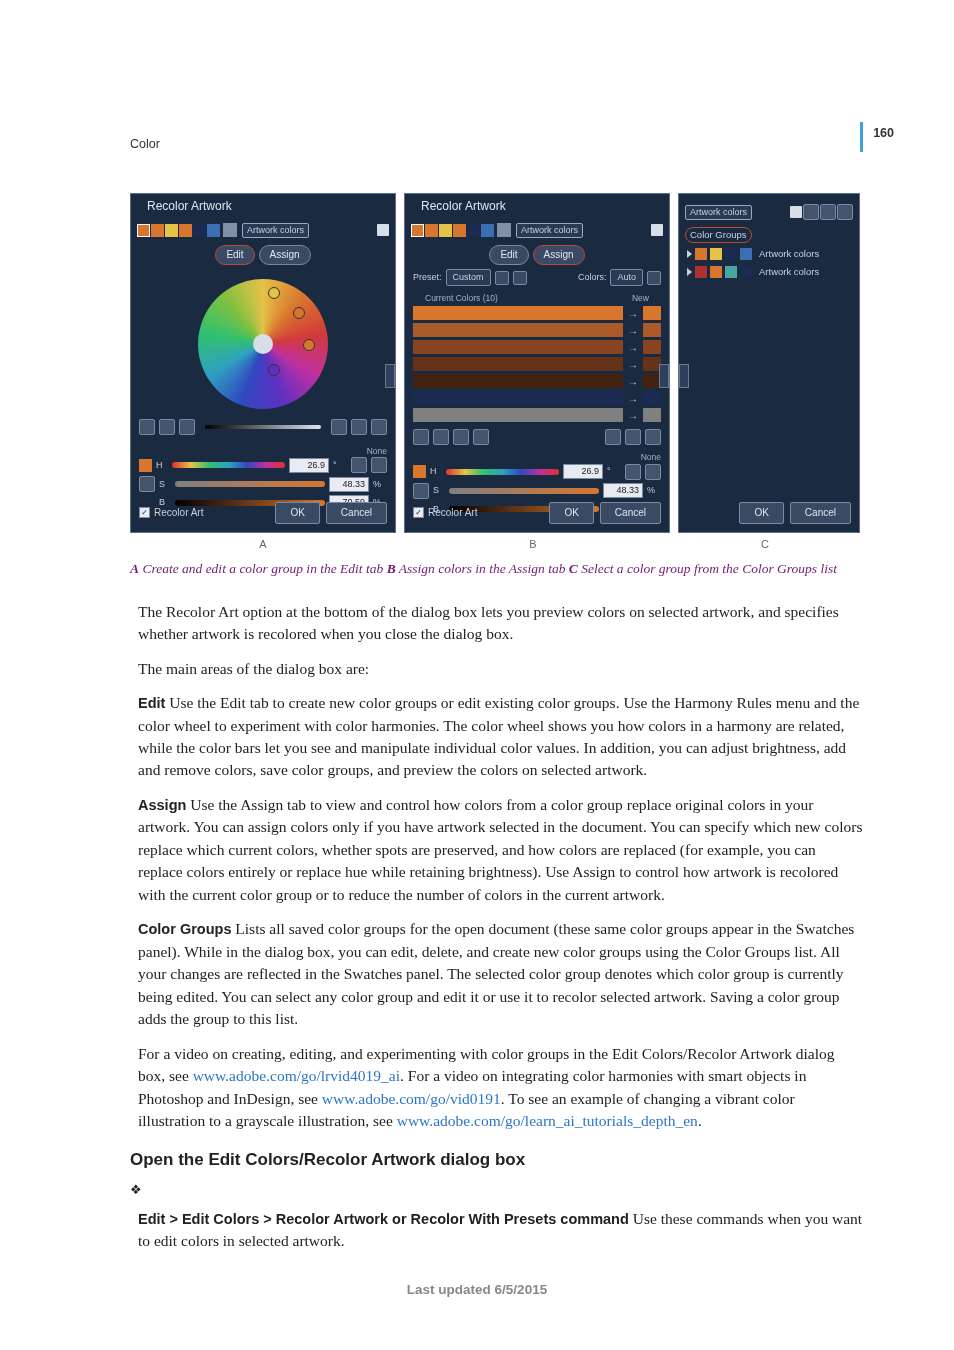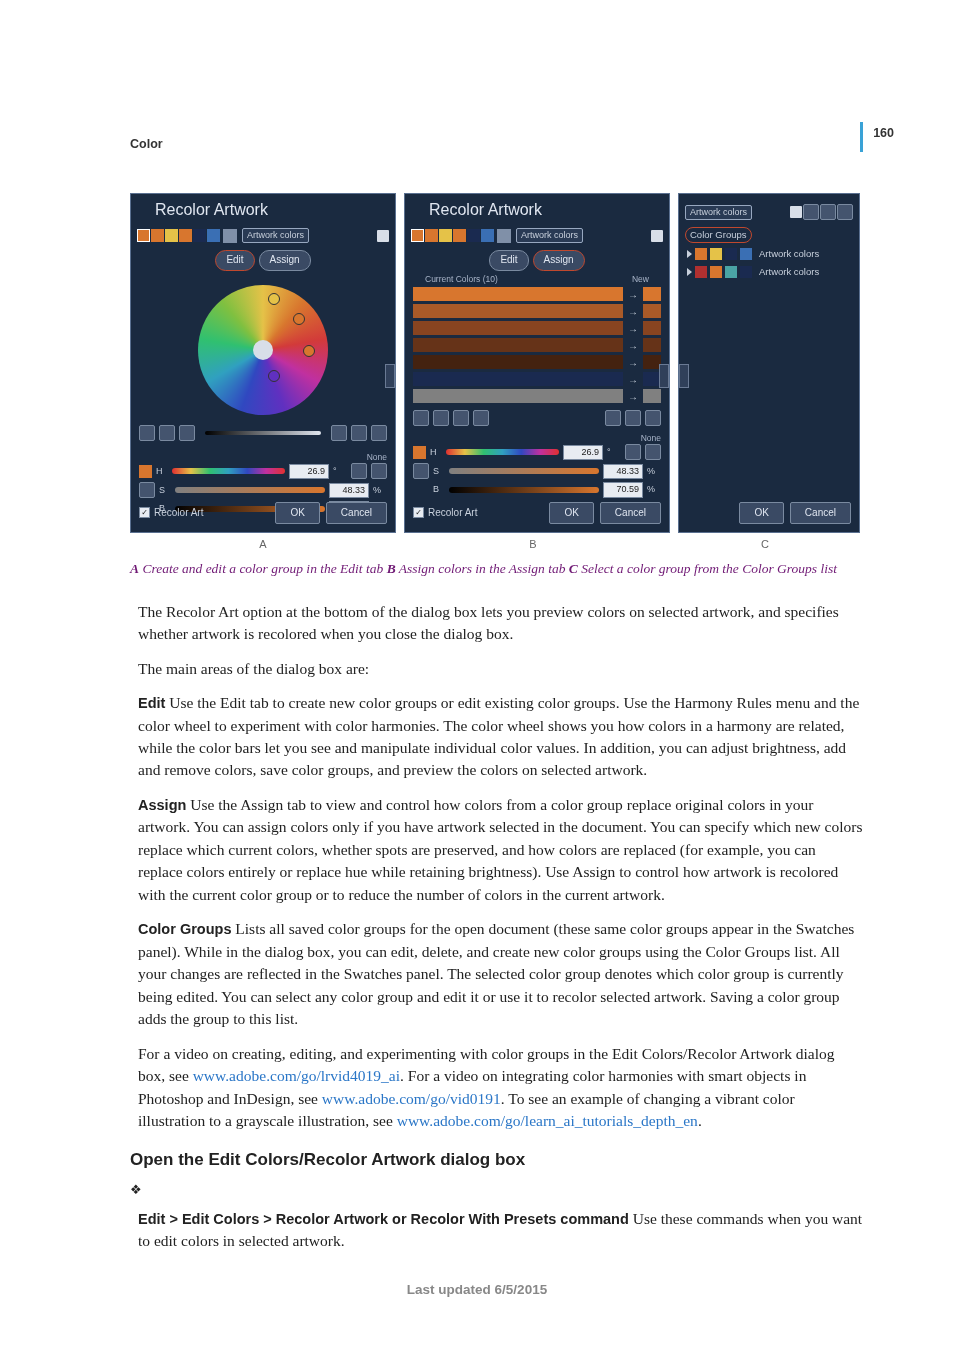--- a/index.html
+++ b/index.html
@@ -27,41 +27,41 @@
   .page-number {
     font-family: "Myriad Pro", Arial, sans-serif;
     font-size: 12.5px;
     font-weight: 700;
     color: #333;
     padding-top: 2px;
   }
   .section-label {
     font-family: "Myriad Pro", Arial, sans-serif;
     font-size: 12.5px;
-    font-weight: 700;
+    font-weight: 400;
     color: #333;
     margin-bottom: 40px;
   }
 
   
   .fig { display: flex; gap: 8px; margin-bottom: 4px; }
   .panel {
     background: #1a2a40;
     border: 1px solid #5a7090;
     position: relative;
     overflow: hidden;
   }
   .panel-a { width: 266px; height: 340px; }
   .panel-b { width: 266px; height: 340px; }
   .panel-c { width: 182px; height: 340px; }
   .p-title {
     color: #e0e6f0;
     font-family: Arial, sans-serif;
-    font-size: 16px;
-    padding: 4px 24px;
+    font-size: 12px;
+    padding: 4px 16px;
   }
   .swatch-row {
     display: flex;
     gap: 1px;
     align-items: center;
     padding: 3px 6px;
   }
   .sq { width: 13px; height: 13px; }
   .orange { background: #d8762e; }
   .yellow { background: #e5c248; }
@@ -272,20 +272,29 @@
       <span class="sq navy"></span>
       <span class="sq blue"></span>
       <span class="menu-icon"></span>
       <span class="chip">Artwork colors</span>
       <span class="tool-icon"></span>
     </div>
     <div class="tab-row">
       <span class="tab-btn">Edit</span>
       <span class="tab-btn circle-mark">Assign</span>
     </div>
+    <div class="preset-row">
+      <span>Preset:</span>
+      <span class="fld">Custom</span>
+      <span class="mini-icon"></span>
+      <span class="mini-icon"></span>
+      <span style="margin-left:auto;">Colors:</span>
+      <span class="fld">Auto</span>
+      <span class="mini-icon"></span>
+    </div>
     <div class="cc-label">
       <span>Current Colors (10)</span>
       <span>New</span>
     </div>
     <div class="assign-list">
       <div class="assign-row">
           <span class="bar orange"></span>
           <span class="arrow">→</span>
           <span class="newsw orange"></span>
         </div>

